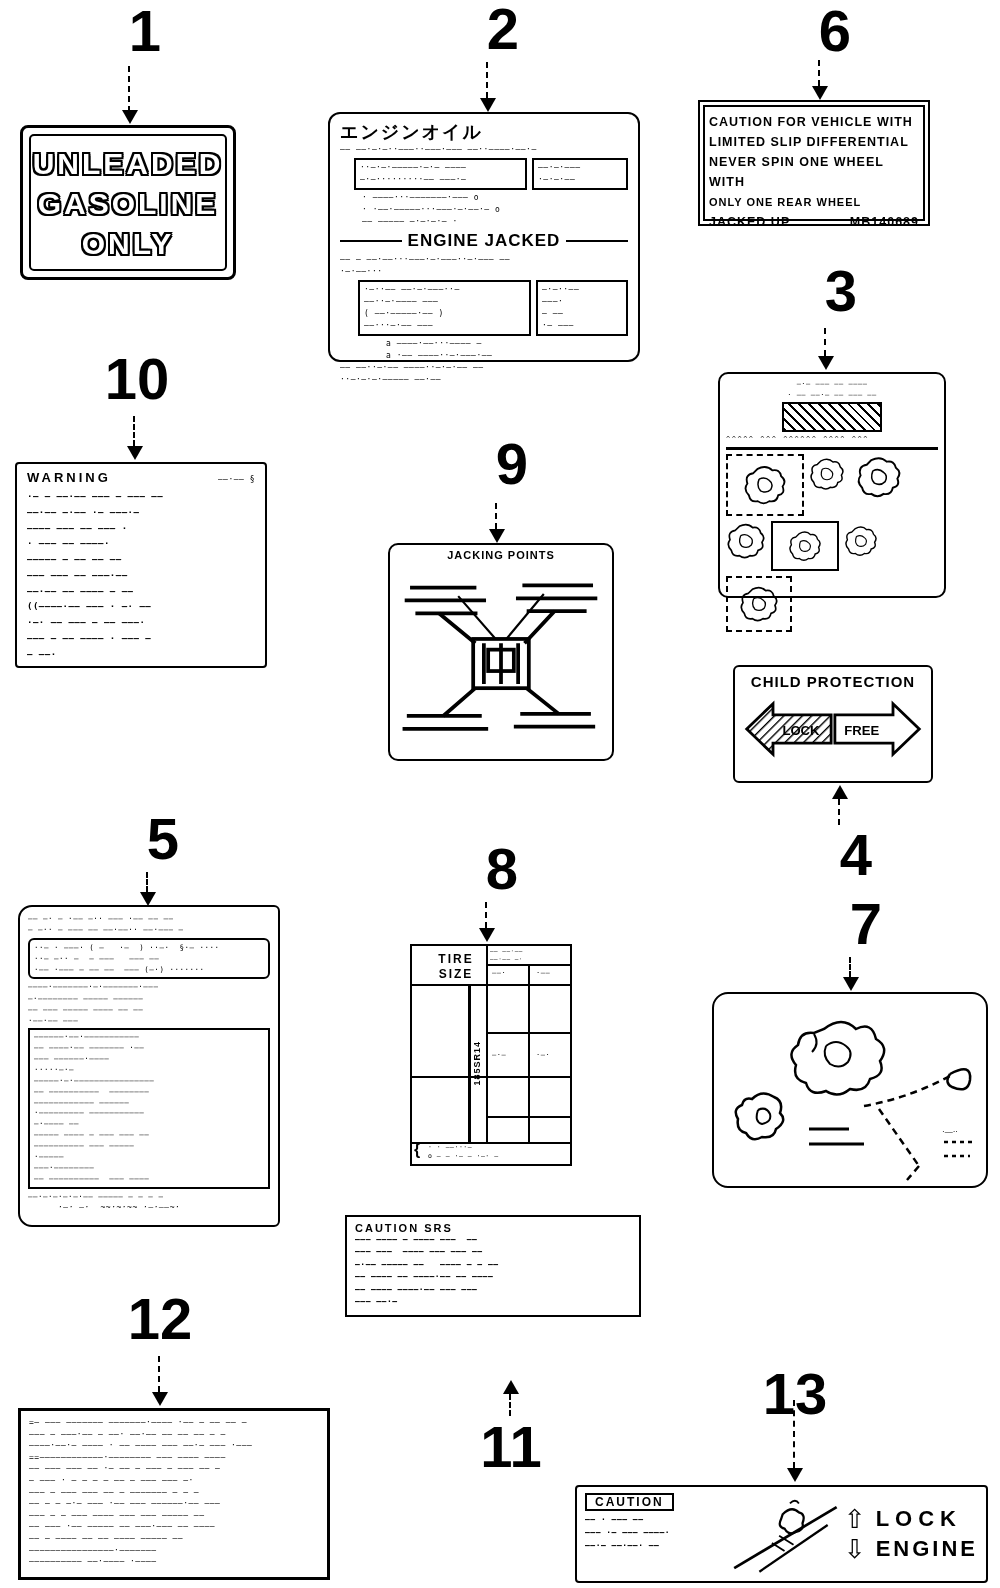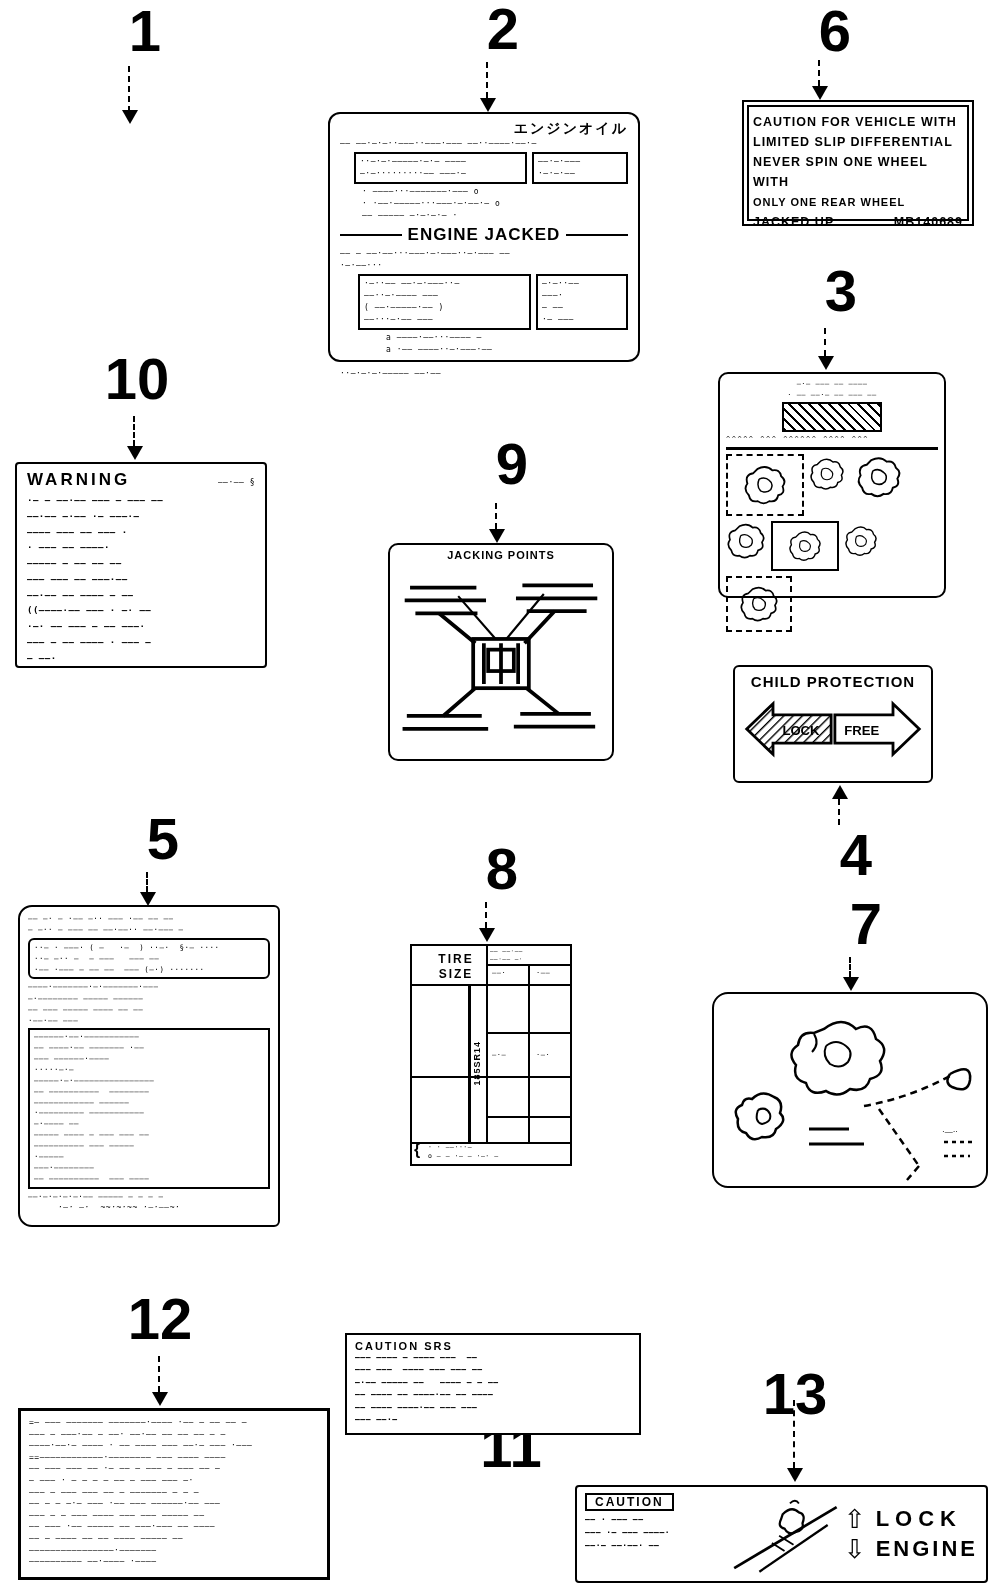--- a/index.html
+++ b/index.html
@@ -6,21 +6,21 @@
   #page{position:relative;width:1000px;height:1588px;background:#fff;overflow:hidden;
         font-family:"Liberation Sans",sans-serif;color:#000;}
   .num{position:absolute;font:900 58px/1 "Liberation Sans",sans-serif;color:#000;
        text-align:center;width:84px;cursor:pointer;}
   .leader{position:absolute;width:0;border-left:2px dashed #000;}
   .ah-down{position:absolute;width:0;height:0;border-left:8px solid transparent;
            border-right:8px solid transparent;border-top:14px solid #000;}
   .ah-up{position:absolute;width:0;height:0;border-left:8px solid transparent;
          border-right:8px solid transparent;border-bottom:14px solid #000;}
   .label{position:absolute;border:2px solid #000;background:#fff;box-sizing:border-box;}
-  .dbl{box-shadow:inset 0 0 0 3px #fff, inset 0 0 0 5px #000;margin-left:44px;}
+  .dbl{box-shadow:inset 0 0 0 3px #fff, inset 0 0 0 5px #000;}
   .sq{font-family:"DejaVu Sans Mono",monospace;font-size:8px;line-height:1.5;
       letter-spacing:.5px;white-space:pre;overflow:hidden;color:#000;}
   .sq div{white-space:pre;overflow:hidden;}
   .sqb div{font-weight:bold;}
   .outline-big{font:900 30px/40px "Liberation Sans",sans-serif;letter-spacing:3px;color:#fff;
      text-shadow:-2px -2px 0 #000,2px -2px 0 #000,-2px 2px 0 #000,2px 2px 0 #000,
                  -2px 0 0 #000,2px 0 0 #000,0 -2px 0 #000,0 2px 0 #000;text-align:center;}
   .heading-row{display:flex;align-items:center;gap:6px;margin:3px 0;}
   .heading-row .rule{flex:1;border-top:2px solid #000;height:0;}
   .heading-row span{font:700 17px "Liberation Sans",sans-serif;letter-spacing:1px;}
@@ -96,23 +96,30 @@
   <div class="ah-down" style="left:152px;top:1392px;"></div>
 
   <div class="ah-up" style="left:503px;top:1380px;"></div>
   <div class="leader" style="left:509px;top:1394px;height:22px;"></div>
   <div class="num" style="left:469px;top:1418px;">11</div>
 
   <div class="num" style="left:753px;top:1365px;">13</div>
   <div class="leader" style="left:793px;top:1400px;height:68px;"></div>
   <div class="ah-down" style="left:787px;top:1468px;"></div>
 
+  <div class="label" style="left:20px;top:125px;width:216px;height:155px;border-width:3px;border-radius:8px;">
+    <div style="position:absolute;inset:6px;border:2px solid #000;border-radius:5px;padding-top:8px;">
+      <div class="outline-big">UNLEADED</div>
+      <div class="outline-big">GASOLINE</div>
+      <div class="outline-big">ONLY</div>
+    </div>
+  </div>
 
   <div class="label" style="left:328px;top:112px;width:312px;height:250px;border-radius:12px;padding:6px 10px;">
-    <div style="text-align:right;font-weight:bold;font-size:14px;letter-spacing:2px;">エンジンオイル</div>
+    <div style="text-align:left;font-weight:bold;font-size:18px;letter-spacing:2px;">エンジンオイル</div>
     <div class="sq"><div>—— ——·—·—··———··———·——— ——··–———·——·—</div></div>
     <div class="flexrow" style="margin:2px 0 2px 14px;">
       <div class="minibox sq" style="flex:1;"><div>··—·—·—————·—·— ————</div><div>—·—·········—— ———·—</div></div>
       <div class="minibox sq" style="width:84px;margin-left:5px;"><div>——·—·———</div><div>·—·–·——</div></div>
     </div>
     <div class="sq" style="margin-left:22px;"><div>· ————···———————·——— o</div><div>· ·——·—————···———·—·——·— o</div><div>—— ————— —·—·—·— ·</div></div>
     <div class="heading-row">
       <div class="rule"></div>
       <span>ENGINE JACKED</span>
       <div class="rule"></div>
@@ -168,21 +175,21 @@
       <div style="border:2px dashed #000;width:62px;height:52px;display:flex;align-items:center;justify-content:center;">
         <svg class="blob" width="40" height="40" viewBox="0 0 60 60">
             <use href="#blob-path"></use>
           </svg>
       </div>
     </div>
   </div>
 
   <div class="label" style="left:15px;top:462px;width:252px;height:206px;border-radius:4px;padding:6px 10px;">
     <div style="display:flex;justify-content:space-between;align-items:baseline;">
-      <span class="caps" style="font-size:17px;letter-spacing:3px;">WARNING</span>
+      <span class="caps" style="font-size:13px;letter-spacing:3px;">WARNING</span>
       <span class="sq" style="font-size:8px;">——·—— §</span>
     </div>
     <div class="sq sqb" style="font-size:9px;line-height:1.75;margin-top:3px;"><div>·— — ——·—— ——— — ——— ——</div><div>——·—— —·—— ·— ———·—</div><div>———— ——— —— ——— ·</div><div>· ——— —— ————·</div><div>————— — —— —— ——</div><div>——— ——— —— ———·——</div><div>——·—— —— ———— — ——</div><div>((————·—— ——— · —· ——</div><div>·—· —— ——— — —— ———·</div><div>——— — —— ———— · ——— —</div><div>— ——·</div></div>
   </div>
 
   <div class="label" style="left:388px;top:543px;width:226px;height:218px;border-radius:10px;padding:4px;">
     <div class="caps" style="font-size:11px;text-align:center;letter-spacing:1px;">JACKING POINTS</div>
     <svg width="214" height="188" viewBox="0 0 200 170">
       <g stroke="#000" stroke-width="3.5" fill="none">
         <path d="M15,22 h62 M10,34 h76 M20,46 h58"></path>
@@ -258,21 +265,21 @@
         <path stroke-width="3" d="M95,135 h40 M95,150 h55"></path>
         <path stroke-width="2.5" stroke-dasharray="7 5" d="M150,112 q45,-8 86,-30"></path>
         <path stroke-width="2.5" d="M236,80 q22,-12 20,6 q-2,14 -18,7 q-8,-4 -2,-13"></path>
         <path stroke-width="2.5" stroke-dasharray="7 5" d="M165,115 L205,172 M205,172 l-12,14"></path>
         <path stroke-width="2.5" stroke-dasharray="4 4" d="M230,148 h30 M230,162 h26"></path>
       </g>
       <text x="228" y="140" font-size="8">·—··</text>
     </svg>
   </div>
 
-  <div class="label" style="left:345px;top:1333px;width:296px;height:102px;padding:5px 8px;">
+  <div class="label" style="left:345px;top:1215px;width:296px;height:102px;padding:5px 8px;">
     <div class="caps" style="font-size:11px;letter-spacing:2px;">CAUTION  SRS</div>
     <div class="sq sqb" style="font-size:8px;line-height:1.55;"><div>——— ———— — ———— ———  ——</div><div>——— ———  ———— ——— ——— ——</div><div>—·—— ————— ——   ———— — — ——</div><div>—— ———— —— ————·—— —— ————</div><div>—— ———— ————·—— ——— ———</div><div>——— ——·—</div></div>
   </div>
 
   <div class="label" style="left:18px;top:1408px;width:312px;height:172px;border-width:3px;padding:6px 8px;">
     <div class="sq" style="font-size:8px;line-height:1.45;"><div>=— ——— ——————— ———————·———— ·—— — —— —— —</div><div>——— — ———·—— — ——· ——·—— —— —— —— — —</div><div>————·——·— ———— · —— ———— ——— ——·— ——— ·———</div><div>==————————————·———————— ——— ———— ————</div><div>—— ——— ——— —— ·— —— — ——— — ——— —— —</div><div>— ——— · — — — — —— — ——— ——— —·</div><div>——— — ——— ——— —— — ——————— — — —</div><div>—— — — —·— ——— ·—— ——— ——————·—— ———</div><div>——— — — ——— ———— ——— ——— ————— ——</div><div>—— ——— ·—— ————— —— ———·——— —— ————</div><div>—— — ———— —— —— ———— ————— ——</div><div>————————————————·———————</div><div>—————————— ——·———— ·————</div></div>
   </div>
 
   <div class="label" style="left:575px;top:1485px;width:413px;height:98px;border-radius:4px;padding:5px 8px;display:flex;align-items:stretch;">
     <div style="width:158px;">

